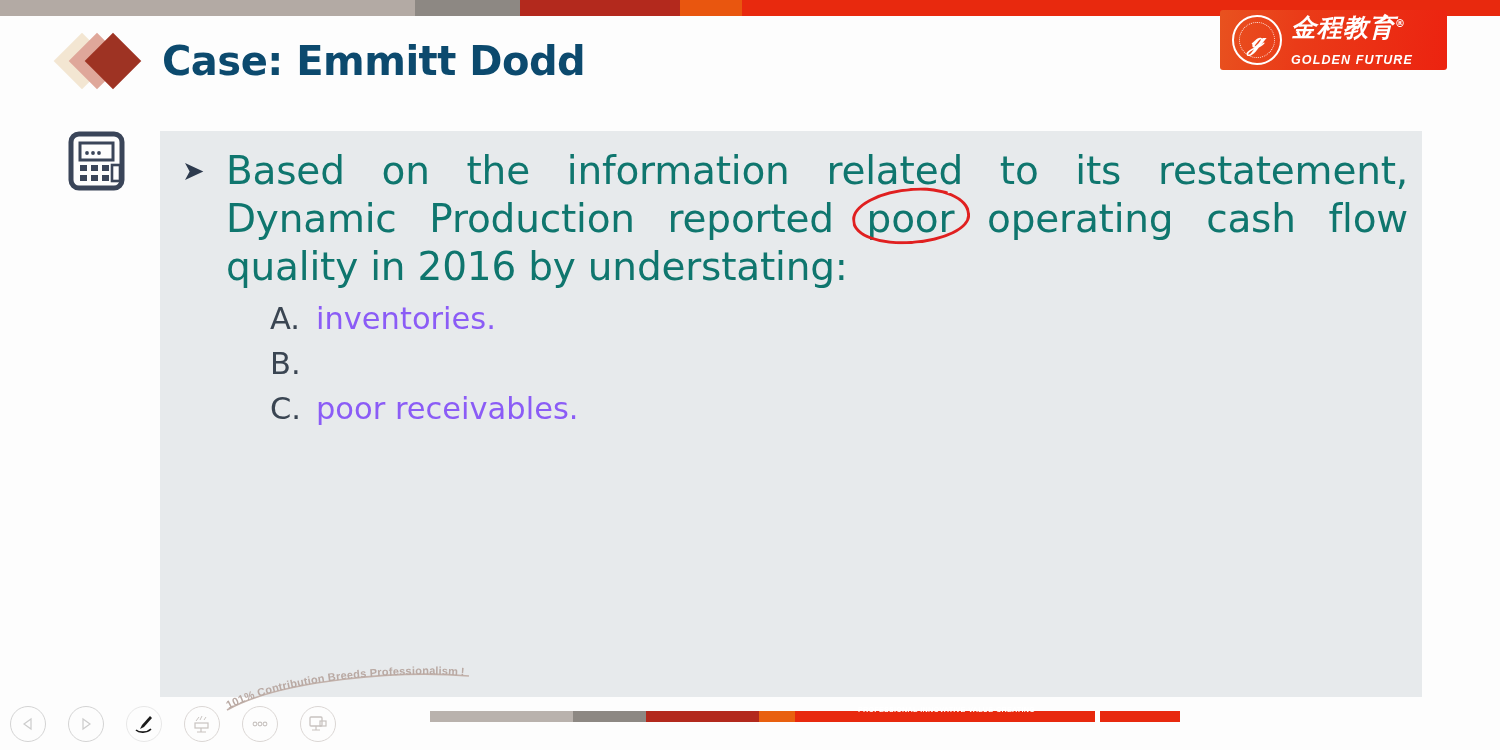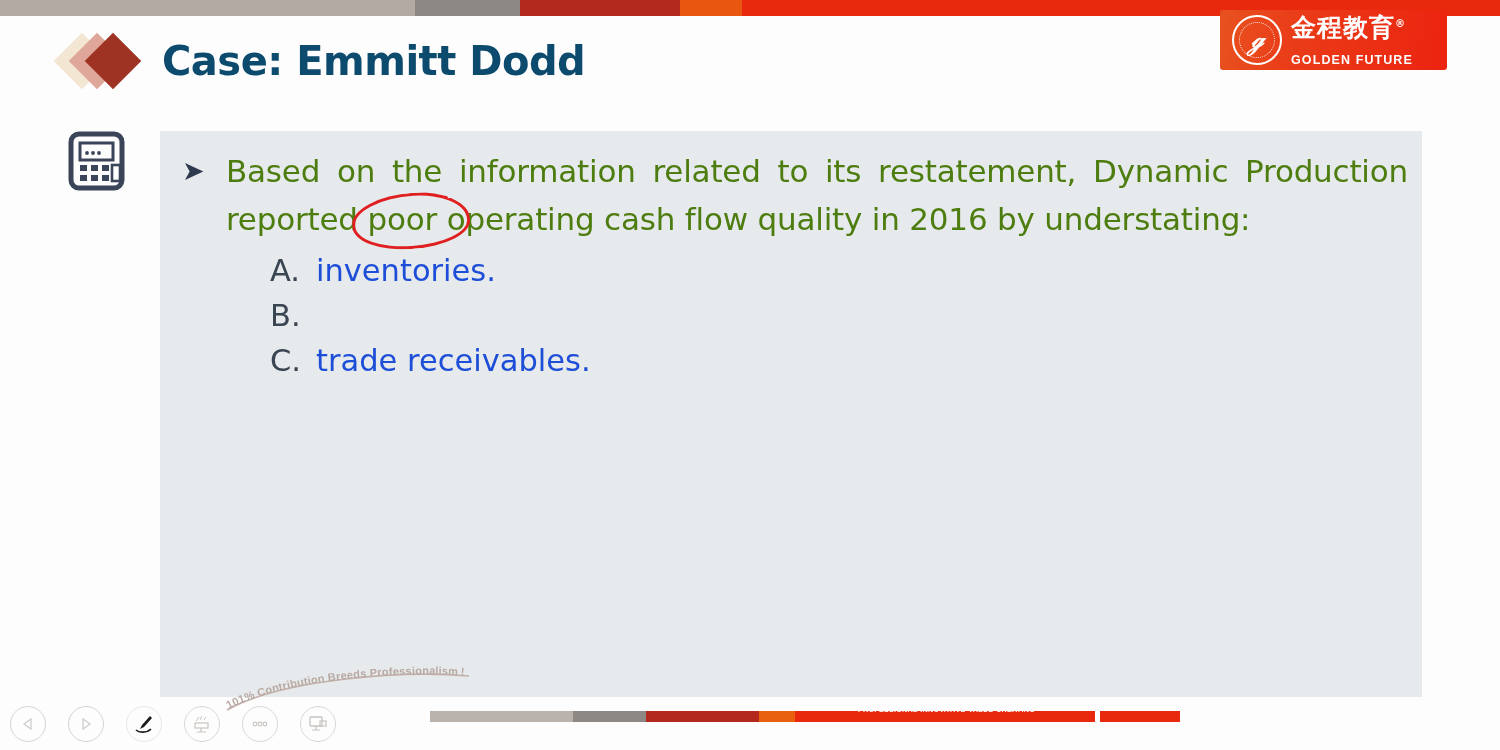--- a/index.html
+++ b/index.html
@@ -63,20 +63,21 @@
     font-size: 22px;
     color: #ffffff;
     line-height: 1;
     margin-top: -1px;
   }
   #brand-text {
     margin-left: 9px;
     display: flex;
     flex-direction: column;
     justify-content: center;
+    font-style: italic;
   }
   #brand-cn {
     color: #ffffff;
     font-size: 25px;
     font-weight: bold;
     letter-spacing: 1px;
     line-height: 1.08;
     font-family: "DejaVu Sans", sans-serif;
     position: relative;
   }
@@ -155,23 +156,23 @@
   #q-bullet {
     flex: 0 0 auto;
     width: 44px;
     font-size: 27px;
     color: #2e3b4e;
     line-height: 48px;
     font-family: "DejaVu Sans", sans-serif;
   }
   #q-text {
     flex: 1 1 auto;
-    font-size: 31px;
+    font-size: 39px;
     line-height: 48px;
-    color: #4d7c0f;
+    color: #0f766e;
     text-align: justify;
     text-align-last: left;
     font-family: "DejaVu Sans", sans-serif;
     letter-spacing: -0.2px;
     position: relative;
   }
   #q-text .hl {
     position: relative;
     white-space: nowrap;
   }
@@ -201,21 +202,21 @@
   }
   .option-letter {
     width: 46px;
     flex: 0 0 auto;
     font-size: 30.5px;
     color: #3a4552;
     font-family: "DejaVu Sans", sans-serif;
   }
   .option-text {
     font-size: 30.5px;
-    color: #1d4ed8;
+    color: #8b5cf6;
     font-family: "DejaVu Sans", sans-serif;
   }
 
   
   #watermark {
     position: absolute;
     left: 225px;
     top: 672px;
     width: 250px;
     height: 42px;
@@ -338,21 +339,21 @@
     <div id="options">
       <div class="option-row">
         <span class="option-letter">A.</span>
         <span class="option-text">inventories.</span>
       </div>
       <div class="option-row">
         <span class="option-letter">B.</span>
       </div>
       <div class="option-row">
         <span class="option-letter">C.</span>
-        <span class="option-text">trade receivables.</span>
+        <span class="option-text">poor receivables.</span>
       </div>
     </div>
   </div>
 </div>
 
 <div id="watermark">
   <svg width="250" height="42" viewBox="0 0 250 42">
     <path id="wm-curve" d="M2,38 C55,8 175,-2 244,4" fill="none" stroke="#c3b2ab" stroke-width="1.6"></path>
     <text>
       <textPath href="#wm-curve" startOffset="2">101% Contribution Breeds Professionalism !</textPath>

